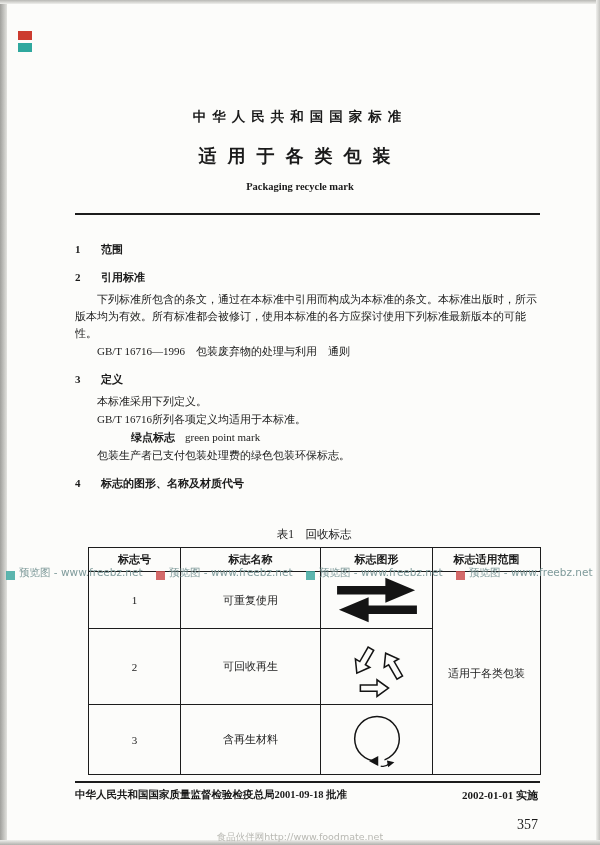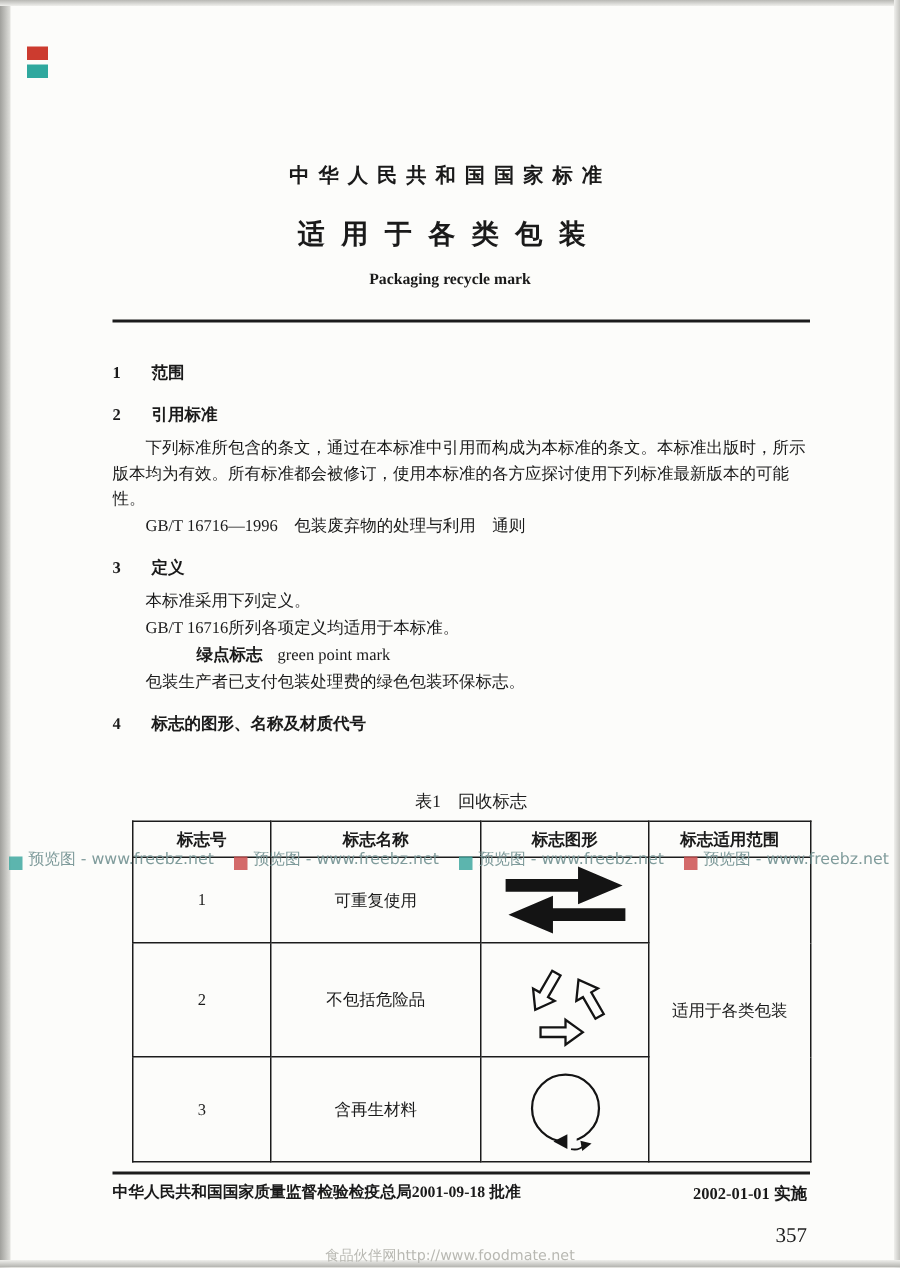--- a/index.html
+++ b/index.html
@@ -136,21 +136,21 @@
             <svg width="88" height="52" viewBox="0 0 90 56">
               <polygon points="2,13 54,13 54,4 86,17.5 54,31 54,22 2,22" fill="#141414"></polygon>
               <polygon points="88,34 36,34 36,25 4,38.5 36,52 36,43 88,43" fill="#141414"></polygon>
             </svg>
           </span>
         </td>
         <td rowspan="3">适用于各类包装</td>
       </tr>
       <tr class="row-2">
         <td>2</td>
-        <td>不包括危险品</td>
+        <td>可回收再生</td>
         <td>
           <span>
             <svg width="64" height="64" viewBox="0 0 100 100">
               <polygon points="24,78 50,78 50,70 68,83 50,96 50,88 24,88" fill="none" stroke="#141414" stroke-width="2.4"></polygon>
               <polygon points="24,78 50,78 50,70 68,83 50,96 50,88 24,88" fill="none" stroke="#141414" stroke-width="2.4" transform="rotate(120 50 57)"></polygon>
               <polygon points="24,78 50,78 50,70 68,83 50,96 50,88 24,88" fill="none" stroke="#141414" stroke-width="2.4" transform="rotate(240 50 57)"></polygon>
             </svg>
           </span>
         </td>
       </tr>

